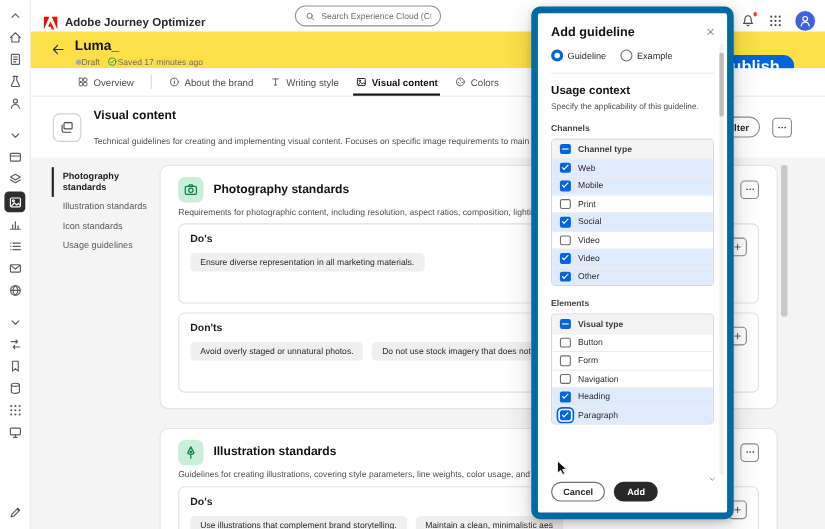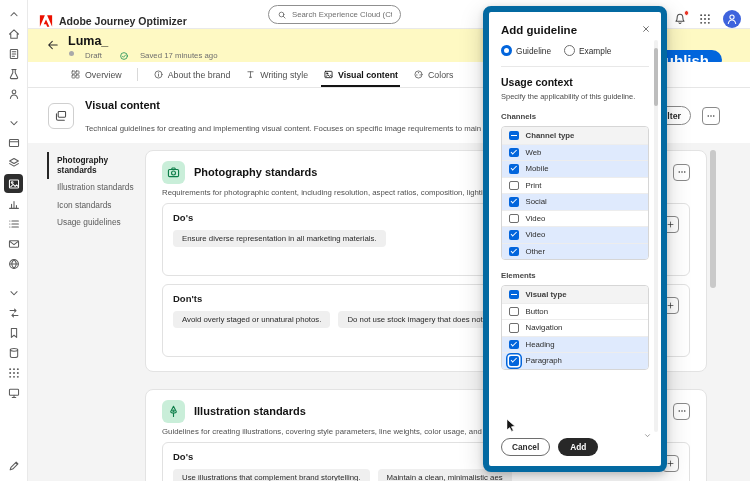--- a/index.html
+++ b/index.html
@@ -24,24 +24,24 @@
 #search{position:absolute;left:240px;top:5px;width:133px;height:19px;border:1px solid #8f8f8f;border-radius:10px;
   display:flex;align-items:center;gap:5px;padding:0 8px;background:#fff;color:#6e6e6e;cursor:text}
 #search .sic{width:10px;height:10px;color:#5c5c5c;flex:none}
 #search .ph{font-size:7.8px;white-space:nowrap;overflow:hidden}
 .top-icons{margin-left:auto;display:flex;align-items:center;gap:11px;margin-right:9px}
 .tbi{width:14px;height:14px;color:#4b4b4b;position:relative;cursor:pointer;flex:none}
 .ndot{position:absolute;right:-2px;top:-2px;width:5.5px;height:5.5px;border-radius:50%;background:var(--nred);border:1px solid #fff}
 .avatar{width:18px;height:18px;border-radius:50%;background:var(--avblue);color:#fff;padding:2px;cursor:pointer;flex:none}
 
 
-#pagehead{position:absolute;left:28px;top:29px;right:0;height:33px;background:#fef9c3;z-index:1}
+#pagehead{position:absolute;left:28px;top:29px;right:0;height:33px;background:#fde047;z-index:1}
 .back{position:absolute;left:18px;top:9px;width:14px;height:14px;color:#2c2c2c;background:none;border:none;cursor:pointer}
 .ptitle{position:absolute;left:40px;top:5px;font-size:12.5px;font-weight:700;color:#131313}
-.statusrow{position:absolute;left:41px;top:22px;display:flex;gap:11px;font-size:7.8px;color:#6e6e6e}
+.statusrow{position:absolute;left:41px;top:22px;display:flex;align-items:center;gap:0;font-size:7.8px;color:#6e6e6e}
 .sdot{width:5px;height:5px;border-radius:50%;background:#a9a9a9;flex:none}
 .savedic{width:10px;height:10px;color:var(--green);margin-left:6px;flex:none}
 .publish{position:absolute;right:28px;top:21px;height:20px;padding:0 13px;border:none;border-radius:10px;
   background:var(--accent);color:#fff;font-size:15px;font-weight:700;cursor:pointer;font-family:inherit}
 
 
 #tabs{position:absolute;left:28px;top:62px;right:0;height:26px;background:#fff;border-bottom:1px solid #e6e6e6;
   display:flex;align-items:center;padding-left:42px;gap:15px;z-index:1}
 .tab{display:flex;align-items:center;gap:4px;height:100%;font-size:8.8px;color:#4f4f4f;position:relative;cursor:pointer}
 .tab .tic{width:11px;height:11px;color:#5c5c5c;flex:none}
@@ -577,20 +577,24 @@
         <div class="tr head">
           <span class="cb ind"></span>
           <span>Visual type</span>
         </div>
         <div class="tr">
           <span class="cb off"></span>
           <span>Button</span>
         </div>
         <div class="tr">
           <span class="cb off"></span>
+          <span>Form</span>
+        </div>
+        <div class="tr">
+          <span class="cb off"></span>
           <span>Navigation</span>
         </div>
         <div class="tr sel">
           <span class="cb on"></span>
           <span>Heading</span>
         </div>
         <div class="tr sel">
           <span class="cb on focus"></span>
           <span>Paragraph</span>
         </div>

